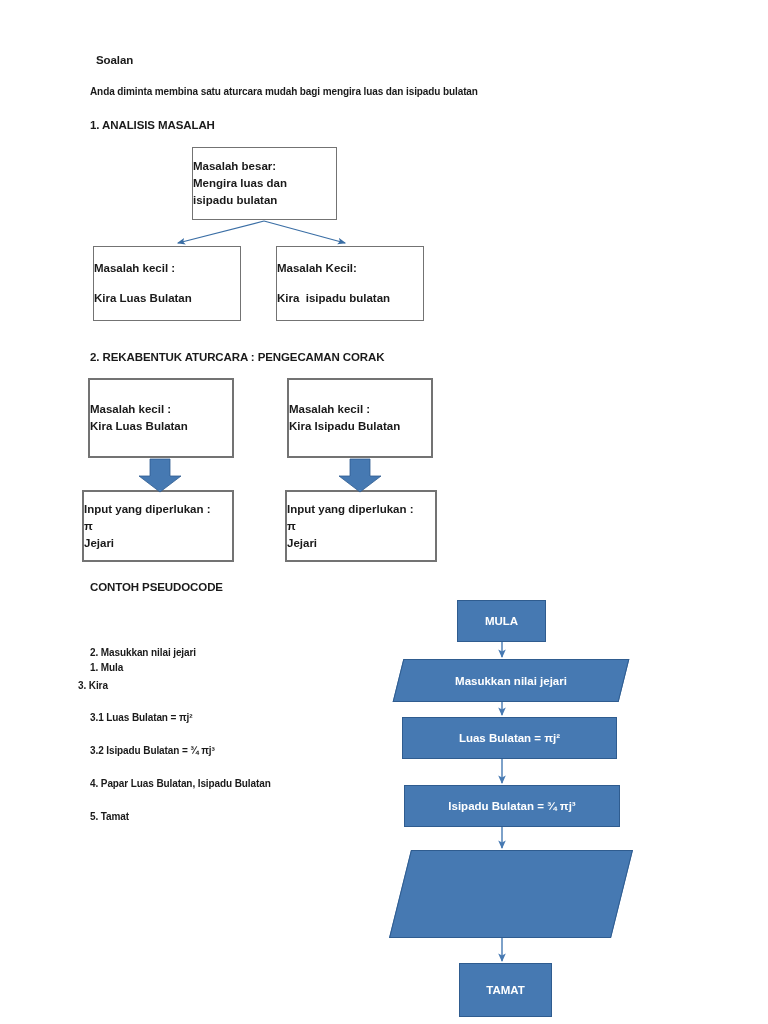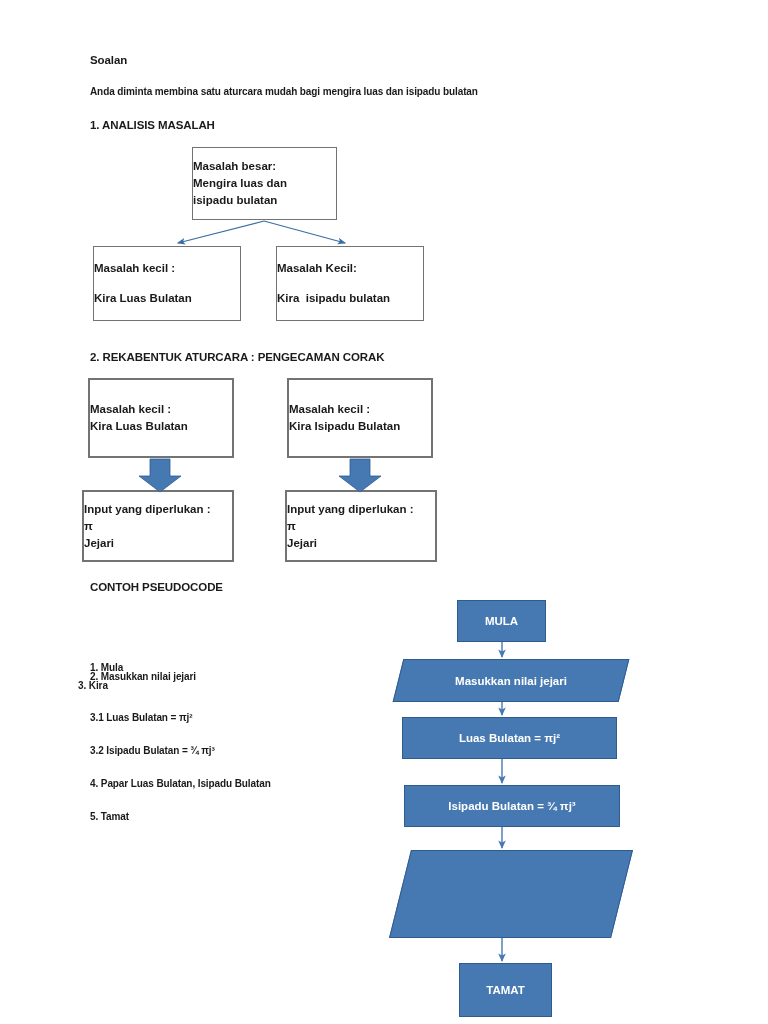--- a/index.html
+++ b/index.html
@@ -94,21 +94,21 @@
     left: 0; top: 0;
     width: 768px; height: 1024px;
     pointer-events: none;
   }
 </style>
 </head>
 <body>
 
 <div id="page">
 
-  <div class="txt heading" style="left:90px; top:54px;">Soalan</div>
+  <div class="txt heading" style="left:96px; top:54px;">Soalan</div>
 
   <div class="txt" style="left:90px; top:86px;">Anda diminta membina satu aturcara mudah bagi mengira luas dan isipadu bulatan</div>
 
   <div class="txt heading" style="left:90px; top:119px;">1. ANALISIS MASALAH</div>
 
   <div class="obox" style="left:192px; top:147px; width:145px; height:73px;">
     <div class="line">Masalah besar:</div>
     <div class="line">Mengira luas dan</div>
     <div class="line">isipadu bulatan</div>
   </div>
@@ -145,21 +145,21 @@
 
   <div class="obox thick" style="left:285px; top:490px; width:152px; height:72px;">
     <div class="line">Input yang diperlukan :</div>
     <div class="line">π</div>
     <div class="line">Jejari</div>
   </div>
 
   <div class="txt heading" style="left:90px; top:581px;">CONTOH PSEUDOCODE</div>
 
   <div class="txt" style="left:90px; top:614px;margin-top:48px;">1. Mula</div>
-  <div class="txt" style="left:90px; top:647px;margin-top:24px;">2. Masukkan nilai jejari</div>
+  <div class="txt" style="left:90px; top:647px;">2. Masukkan nilai jejari</div>
   <div class="txt" style="left:78px; top:680px;text-align:center;">3. Kira</div>
   <div class="txt" style="left:90px; top:712px;">3.1 Luas Bulatan = πj²</div>
   <div class="txt" style="left:90px; top:745px;">3.2 Isipadu Bulatan = ¾ πj³</div>
   <div class="txt" style="left:90px; top:778px;">4. Papar Luas Bulatan, Isipadu Bulatan</div>
   <div class="txt" style="left:90px; top:811px;">5. Tamat</div>
 
   <div class="fshape" style="left:457px; top:600px; width:89px; height:42px;">
     <div class="line">MULA</div>
   </div>
 

